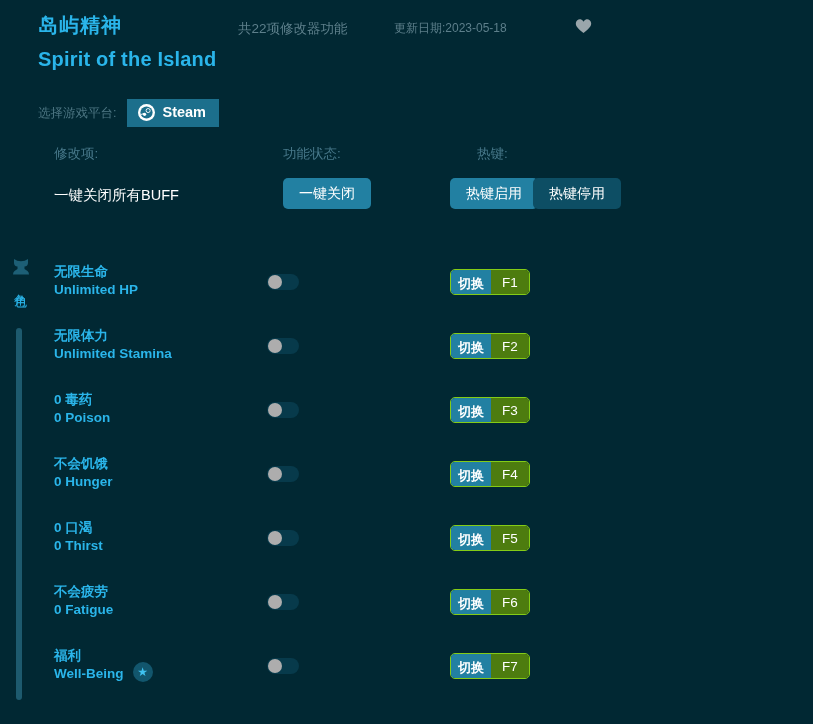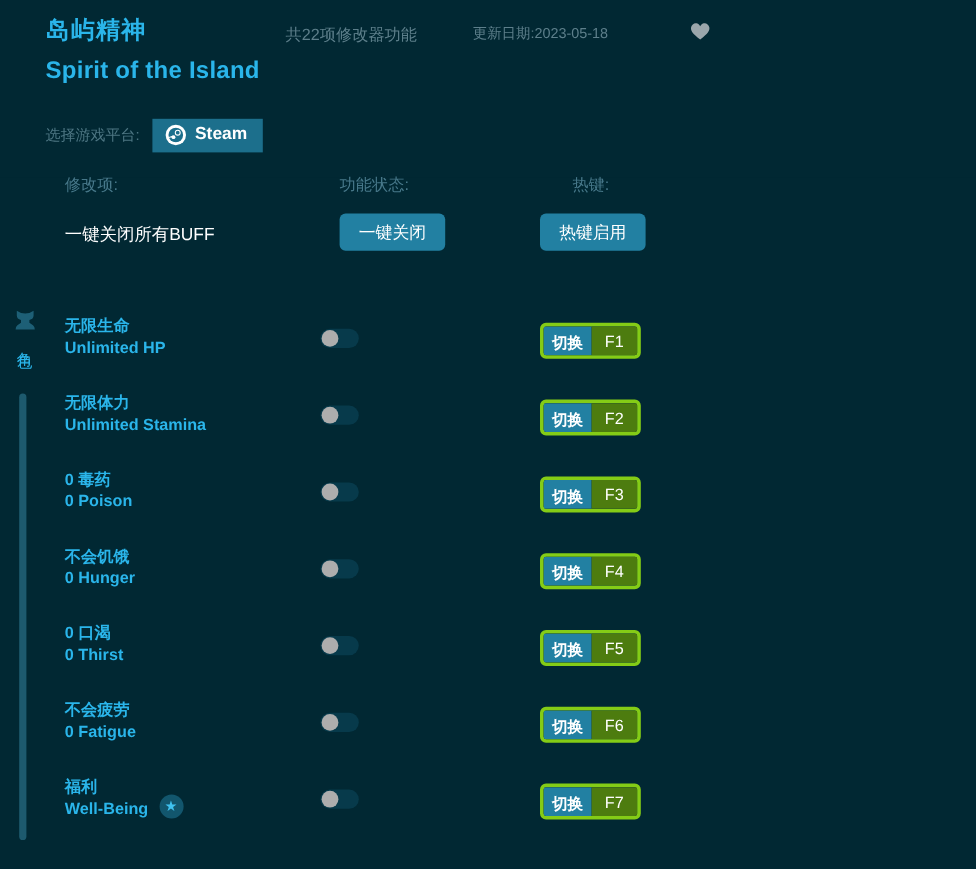--- a/index.html
+++ b/index.html
@@ -276,21 +276,21 @@
     border-radius: 50%;
     background: #adadad;
   }
 
   .hotkey {
     position: absolute;
     left: 450px;
     top: 17px;
     display: inline-flex;
     align-items: stretch;
-    border: 3px solid #84cc16;
+    border: 1px solid #84cc16;
     border-radius: 5px;
     overflow: hidden;
     cursor: pointer;
     height: 24px;
   }
   .hotkey .hk-action {
     background: #2280a2;
     color: #ffffff;
     font-size: 13px;
     font-weight: bold;
@@ -348,20 +348,21 @@
 <div id="col-heads">
   <span class="col-head" id="col-head-mod">修改项:</span>
   <span class="col-head" id="col-head-state">功能状态:</span>
   <span class="col-head" id="col-head-hot">热键:</span>
 </div>
 
 <div id="oneclick-row">
   <span id="oneclick-label">一键关闭所有BUFF</span>
   <button class="pill-btn" id="btn-closeall">一键关闭</button>
   <button class="pill-btn" id="btn-hk-on">热键启用</button>
+  <button class="pill-btn" id="btn-hk-off">热键停用</button>
 </div>
 
 <div id="sidebar">
   <span id="cat-icon">
     <svg width="20" height="18" viewBox="0 0 20 18" aria-hidden="true">
       <path d="M3 1 L3 5 Q3 8 6.5 8.6 L6.5 11 L3.5 13 Q2 14 2 16.5 L18 16.5 Q18 14 16.5 13 L13.5 11 L13.5 8.6 Q17 8 17 5 L17 1 Q14 3.3 10 3.3 Q6 3.3 3 1 Z" fill="#1d5f76"></path>
     </svg>
   </span>
   <span id="cat-label">角色</span>
   <div id="scrollbar-track"></div>

